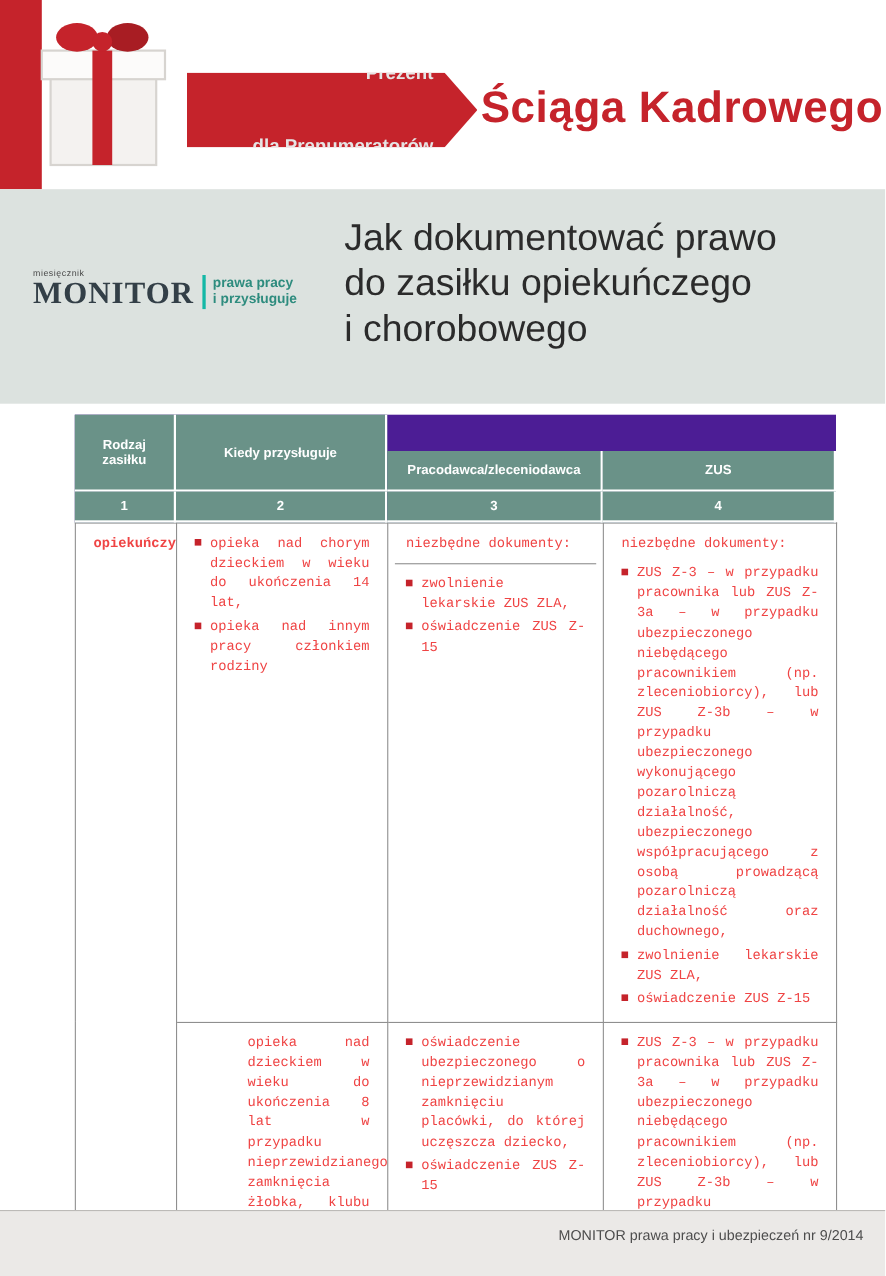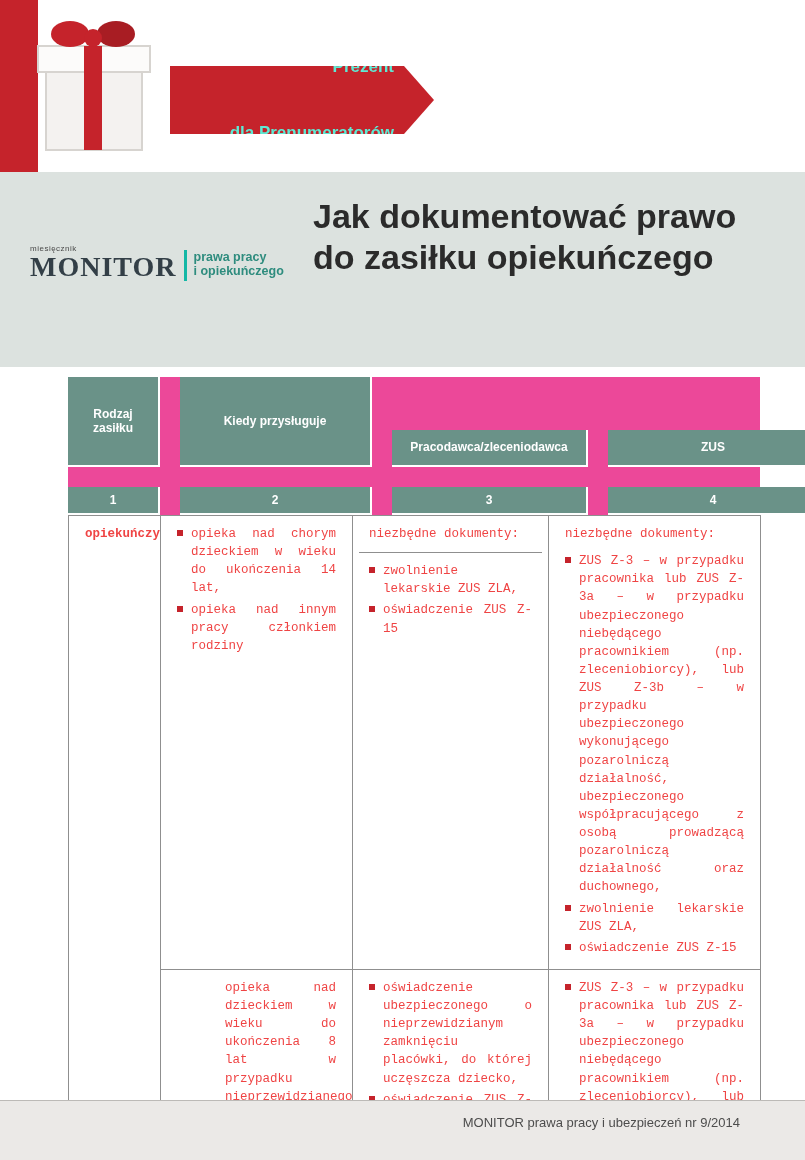--- a/index.html
+++ b/index.html
@@ -5,41 +5,41 @@
   * { box-sizing: border-box; margin: 0; padding: 0; }
   body { font-family: "Liberation Sans", sans-serif; background: #ffffff; }
   .page { position: relative; width: 805px; height: 1160px; background: #fff; overflow: hidden; margin: 0 auto; }
 
   
   .top { position: relative; height: 172px; background: #fff; }
   .red-stripe { position: absolute; left: 0; top: 0; width: 38px; height: 172px; background: #c5232b; }
   .gift { position: absolute; left: 22px; top: 4px; width: 140px; height: 162px; }
   .arrow-banner {
     position: absolute; left: 170px; top: 66px; width: 264px; height: 68px;
-    background: #c5232b; color: #5eead4;
+    background: #c5232b; color: #e5e5e5;
     clip-path: polygon(0 0, calc(100% - 30px) 0, 100% 50%, calc(100% - 30px) 100%, 0 100%);
     display: flex; flex-direction: column; justify-content: center; align-items: flex-end;
     padding-right: 40px; line-height: 1.3; gap: 44px;
   }
   .arrow-banner .b1 { font-size: 17px; font-weight: bold; }
   .arrow-banner .b2 { font-size: 17px; font-weight: bold; }
   .brand-title { position: absolute; left: 437px; top: 76px; font-size: 40px; font-weight: bold; color: #c5232b; letter-spacing: 0.5px; }
 
   
   .masthead { position: relative; height: 195px; background: #dce2df; }
   .logo { position: absolute; left: 30px; top: 72px; display: flex; align-items: flex-end; }
   .logo-left { display: flex; flex-direction: column; }
   .logo-tag { font-size: 8px; color: #4a4a4a; margin-bottom: 1px; letter-spacing: 0.5px; }
   .logo-name { font-family: "Liberation Serif", serif; font-weight: bold; font-size: 28px; color: #333f47; letter-spacing: 1px; line-height: 0.95; }
   .logo-right { display: flex; flex-direction: column; margin-left: 7px; padding-left: 7px; border-left: 3px solid #14b8a6; color: #2e8c7e; font-weight: bold; font-size: 12.5px; line-height: 1.15; padding-bottom: 2px; }
-  .doc-title { position: absolute; left: 313px; top: 24px; font-size: 34px; font-weight: bold; color: #2b2b2b; line-height: 1.22; }
+  .doc-title { position: absolute; left: 313px; top: 24px; font-size: 34px; font-weight: normal; color: #2b2b2b; line-height: 1.22; }
 
   
   .table-wrap { margin: 10px 0 0 68px; width: 692px; }
-  .thead { display: grid; width: 692px; grid-template-columns: 92px 192px 196px 212px; grid-template-rows: 33px 37px 28px; background: #ec4899; gap: 20px; }
+  .thead { display: grid; width: 692px; grid-template-columns: 92px 192px 196px 212px; grid-template-rows: 33px 37px 28px; background: #4c1d95; }
   .th { background: #6a9288; color: #fff; font-weight: bold; font-size: 12px; display: flex; align-items: center; justify-content: center; text-align: center; border-right: 2px solid #fff; border-bottom: 2px solid #fff; padding: 2px 4px; line-height: 1.2; }
   .th-rodzaj { grid-column: 1; grid-row: 1 / 3; }
   .th-kiedy  { grid-column: 2; grid-row: 1 / 3; }
   .th-group  { grid-column: 3 / 5; grid-row: 1; }
   .th-prac   { grid-column: 3; grid-row: 2; }
   .th-zus    { grid-column: 4; grid-row: 2; }
   .th-n1 { grid-column: 1; grid-row: 3; }
   .th-n2 { grid-column: 2; grid-row: 3; }
   .th-n3 { grid-column: 3; grid-row: 3; }
   .th-n4 { grid-column: 4; grid-row: 3; }
@@ -48,57 +48,59 @@
   table.body-table td { border: 1px solid #8f8f8f; vertical-align: top; padding: 9px 16px; font-size: 12.5px; color: #ef4444; line-height: 1.45; text-align: justify; font-family: Liberation Mono, monospace; }
   td.type-cell { font-weight: bold; text-align: left; }
   .cell-intro { margin-bottom: 9px; }
   .cell-intro.underlined { margin: 0 -10px 9px; padding: 0 10px 9px; border-bottom: 1px solid #8f8f8f; }
   .bullet { position: relative; padding-left: 14px; margin-bottom: 3px; }
   .bullet .sq { position: absolute; left: 0; top: 5px; width: 6px; height: 6px; background: #c5232b; }
   .plain-text { text-align: justify; margin-left: 48px; }
 
   
   .footer { position: absolute; left: 0; bottom: 0; width: 805px; height: 60px; background: #ebe9e7; border-top: 1px solid #bcbab7; }
-  .footer-text { text-align: right; padding: 14px 65px 0 0; font-size: 13px; color: #4d4d4d; }
+  .footer-text { text-align: right; padding: 14px 20px 0 0; font-size: 13px; color: #4d4d4d; }
 </style>
 </head>
 <body>
 
 <div class="page">
 
   <div class="top">
     <div class="red-stripe"></div>
     <svg class="gift" viewBox="0 0 140 162">
       <rect x="24" y="62" width="96" height="84" fill="#f4f2f0" stroke="#d7d4d0" stroke-width="2"></rect>
       <rect x="16" y="42" width="112" height="26" fill="#fcfbfa" stroke="#d7d4d0" stroke-width="2"></rect>
       <rect x="62" y="42" width="18" height="104" fill="#c5232b"></rect>
       <ellipse cx="48" cy="30" rx="19" ry="13" fill="#c5232b"></ellipse>
       <ellipse cx="94" cy="30" rx="19" ry="13" fill="#a81d23"></ellipse>
       <circle cx="71" cy="34" r="9" fill="#c5232b"></circle>
     </svg>
     <div class="arrow-banner">
       <span class="b1">Prezent</span>
       <span class="b2">dla Prenumeratorów</span>
     </div>
+    <div class="brand-title">Ściąga Kadrowego</div>
   </div>
 
   <div class="masthead">
     <div class="logo">
       <div class="logo-left">
         <span class="logo-tag">miesięcznik</span>
         <span class="logo-name">MONITOR</span>
       </div>
       <div class="logo-right">
         <span>prawa pracy</span>
-        <span>i opiekuńczego</span>
+        <span>i przysługuje</span>
       </div>
     </div>
     <div class="doc-title">
       <div>Jak dokumentować prawo</div>
       <div>do zasiłku opiekuńczego</div>
+      <div>i chorobowego</div>
     </div>
   </div>
 
   <div class="table-wrap">
 
     <div class="thead">
       <div class="th th-rodzaj">Rodzaj zasiłku</div>
       <div class="th th-kiedy">Kiedy przysługuje</div>
       <div class="th th-prac">Pracodawca/zleceniodawca</div>
       <div class="th th-zus">ZUS</div>

